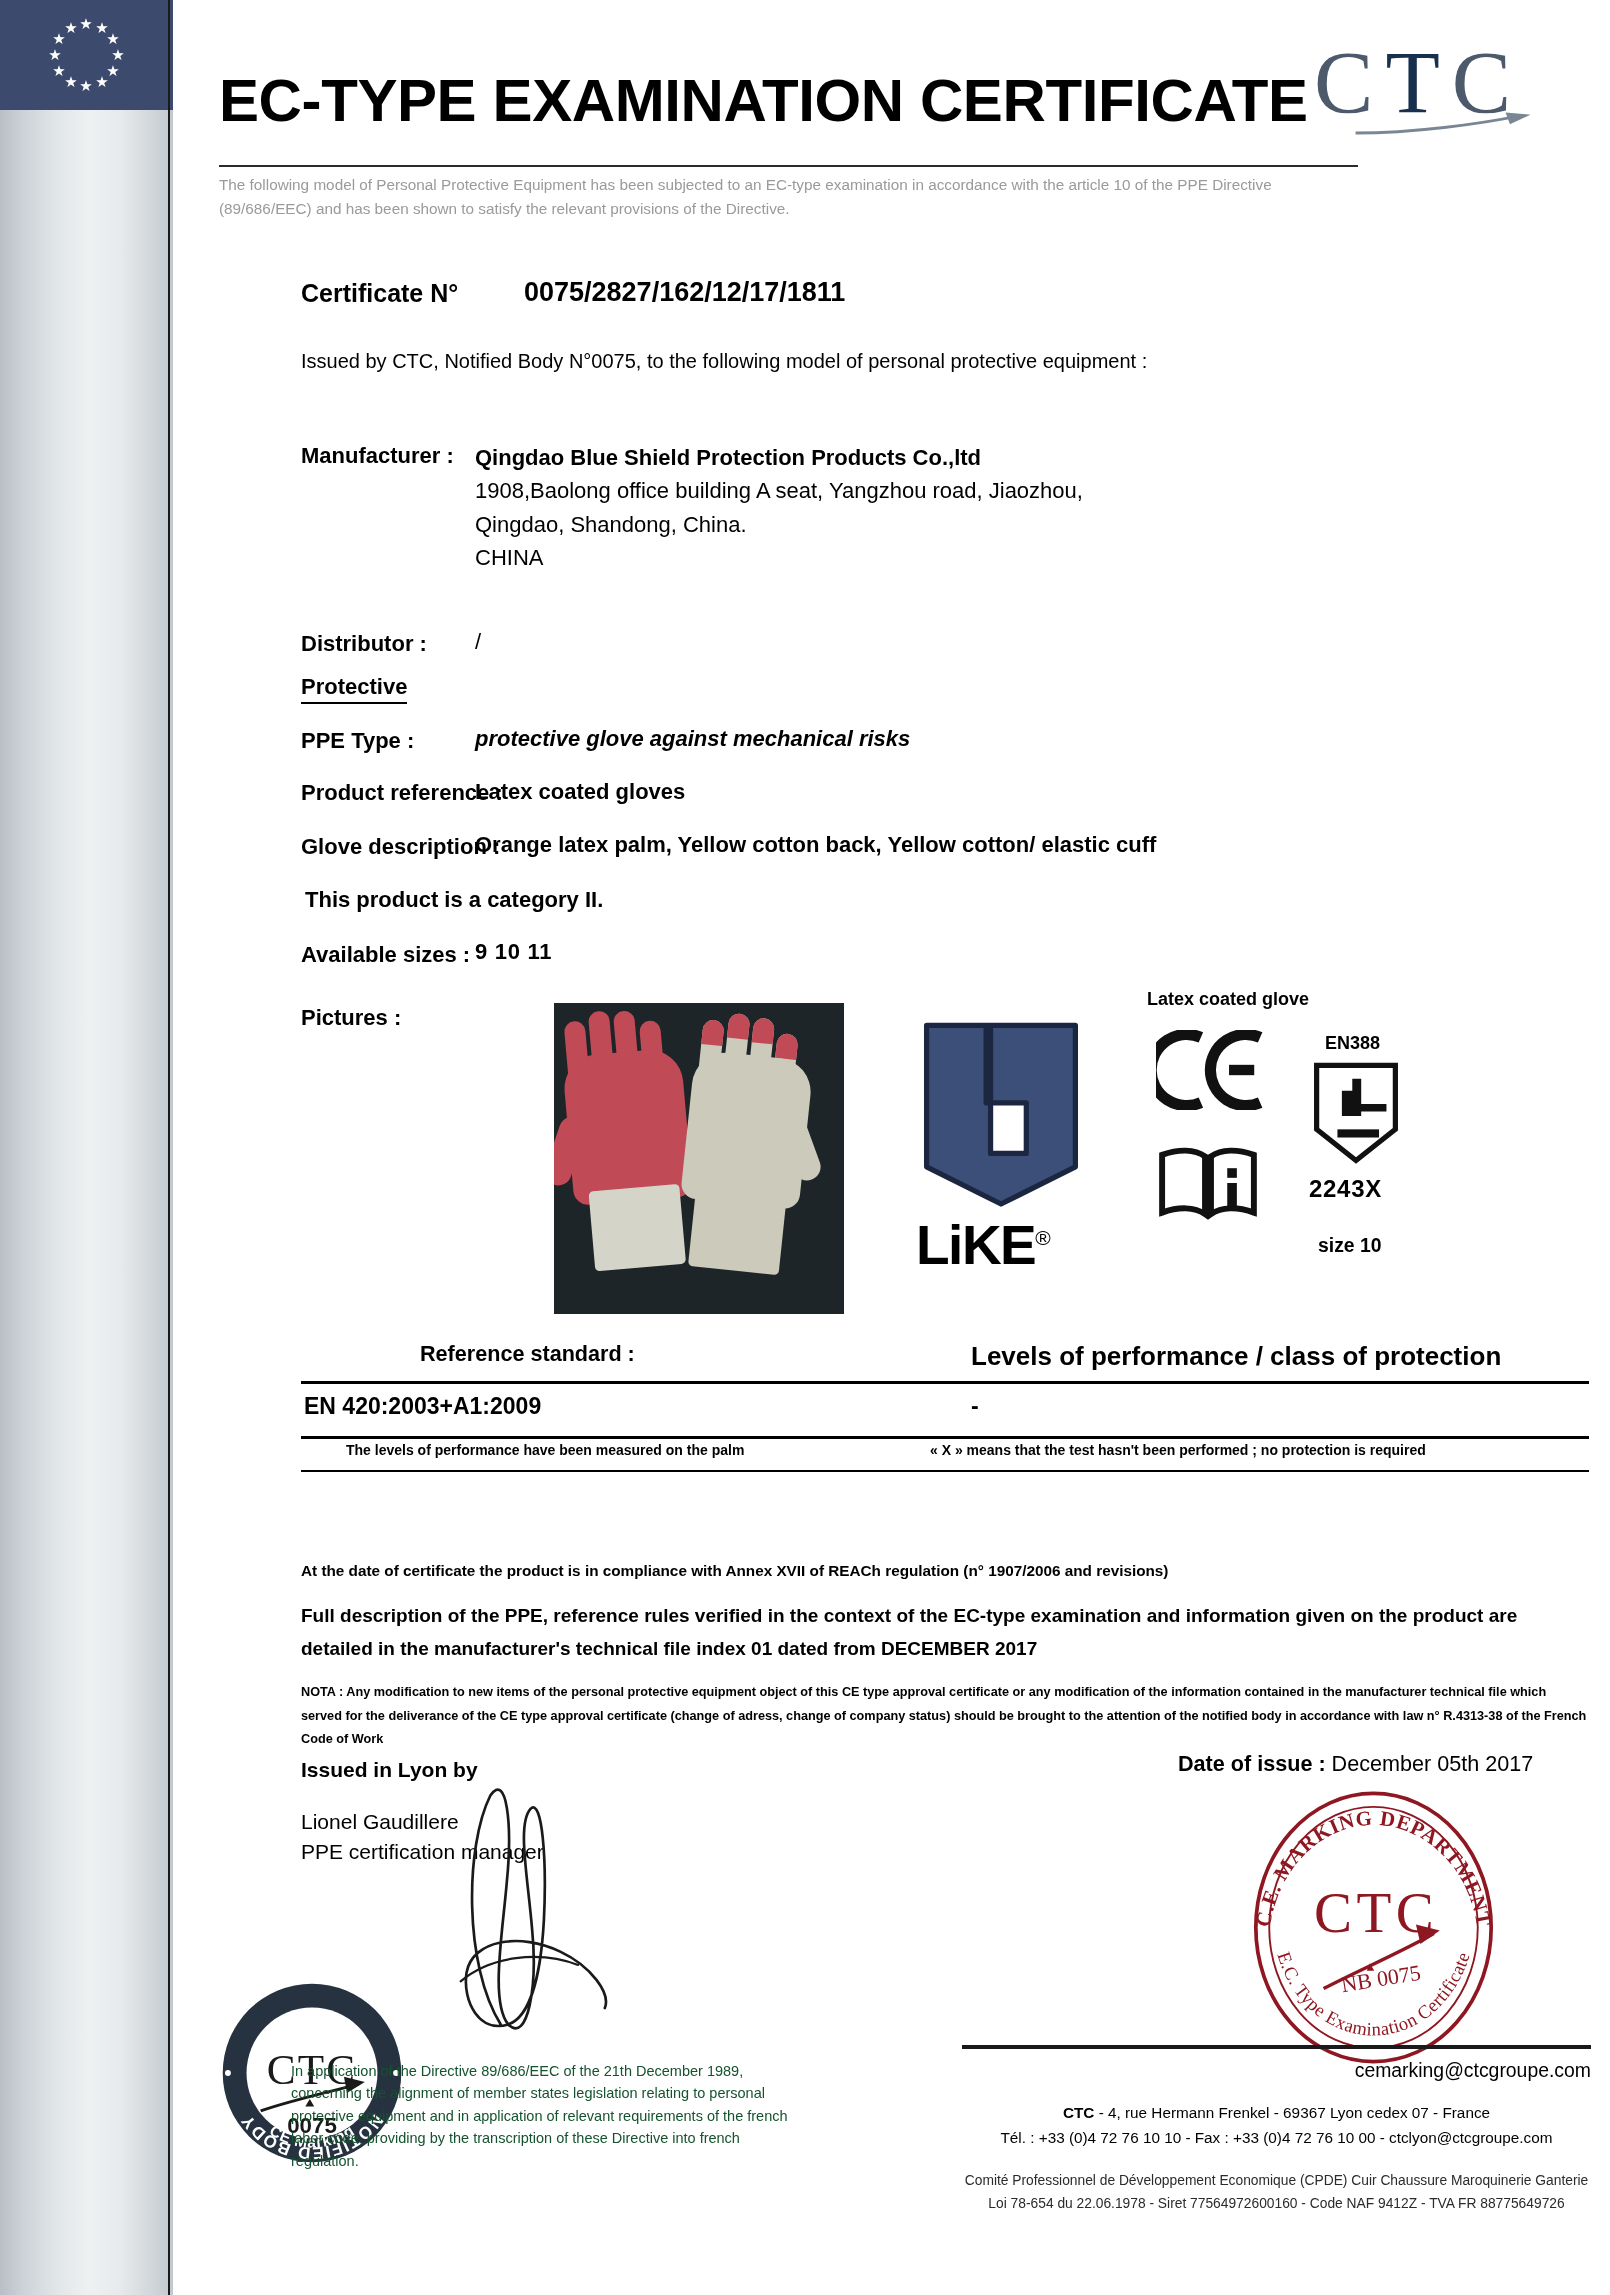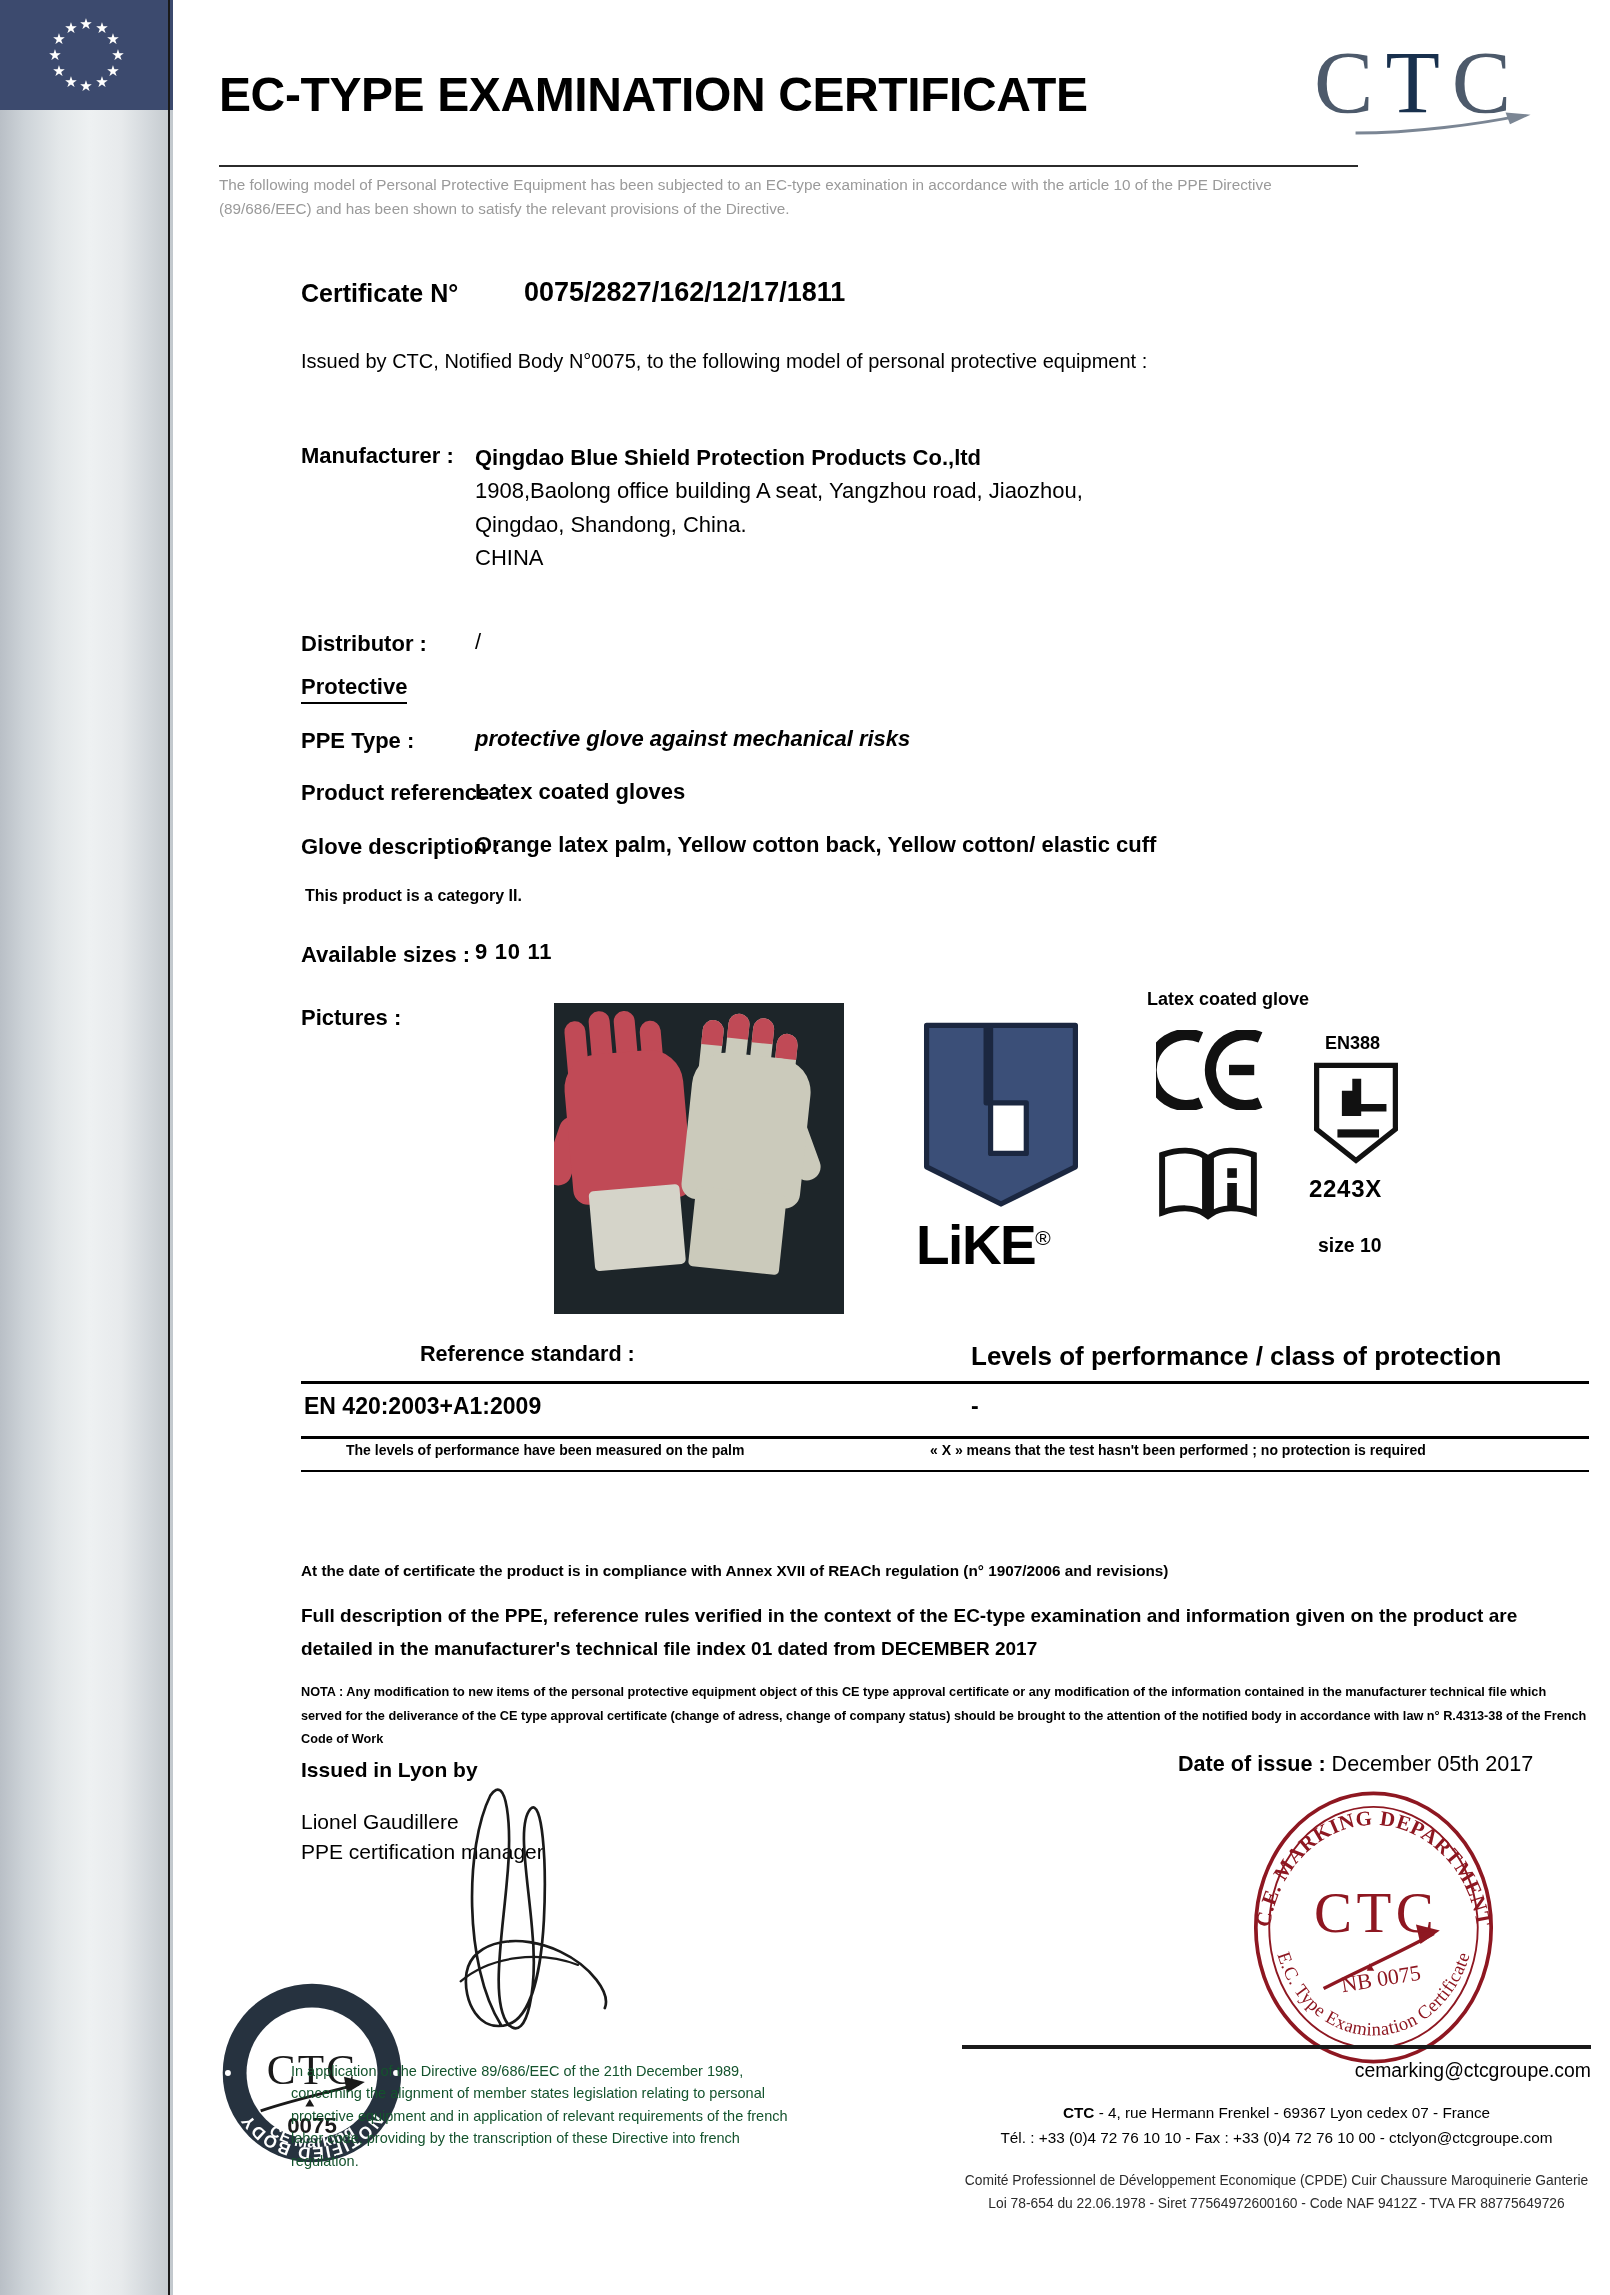--- a/index.html
+++ b/index.html
@@ -57,21 +57,21 @@
     position: absolute;
     left: 173px; top: 0;
     width: 1438px; height: 2295px;
   }
 
   
   .header {
     position: absolute; left: 46px; top: 71px; width: 1347px;
   }
   .doc-title {
-    font-size: 48px;
+    font-size: 60px;
     font-weight: bold;
     letter-spacing: -0.4px;
     line-height: 1;
     margin: 0;
     display: inline-block;
     text-align: center;
   }
   .ctc-logo {
     position: absolute; right: 6px; top: -33px;
     width: 246px; height: 112px;
@@ -137,21 +137,21 @@
 
   .f-ppetype-lbl { left: 128px; top: 728px; }
   .f-ppetype-val { position: absolute; left: 302px; top: 726px; font-size: 22px; font-style: italic; font-weight: bold; }
 
   .f-prodref-lbl { left: 128px; top: 780px; }
   .f-prodref-val { position: absolute; left: 302px; top: 779px; font-size: 22px; font-weight: bold; }
 
   .f-glovedesc-lbl { left: 128px; top: 834px; }
   .f-glovedesc-val { position: absolute; left: 302px; top: 832px; font-size: 22px; font-weight: bold; white-space: nowrap; }
 
-  .category-line { position: absolute; left: 132px; top: 887px; font-size: 16px; font-weight: bold; }
+  .category-line { position: absolute; left: 132px; top: 887px; font-size: 22px; font-weight: bold; }
 
   .f-sizes-lbl { left: 128px; top: 942px; }
   .f-sizes-val { position: absolute; left: 302px; top: 939px; font-size: 22px; font-weight: bold; letter-spacing: 0.7px; }
 
   .f-pictures-lbl { left: 128px; top: 1005px; }
 
   
   .glove-photo {
     position: absolute; left: 381px; top: 1003px;
     width: 290px; height: 311px;

